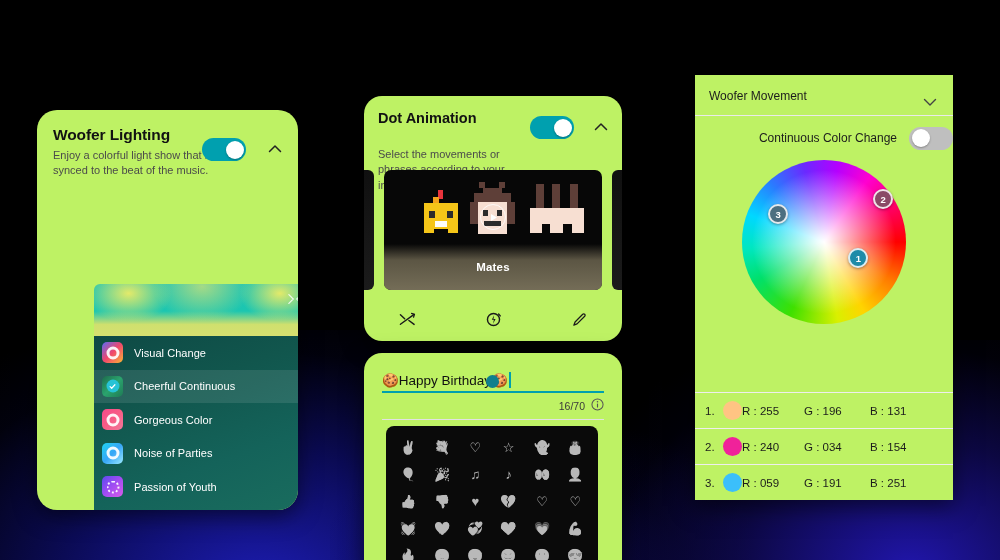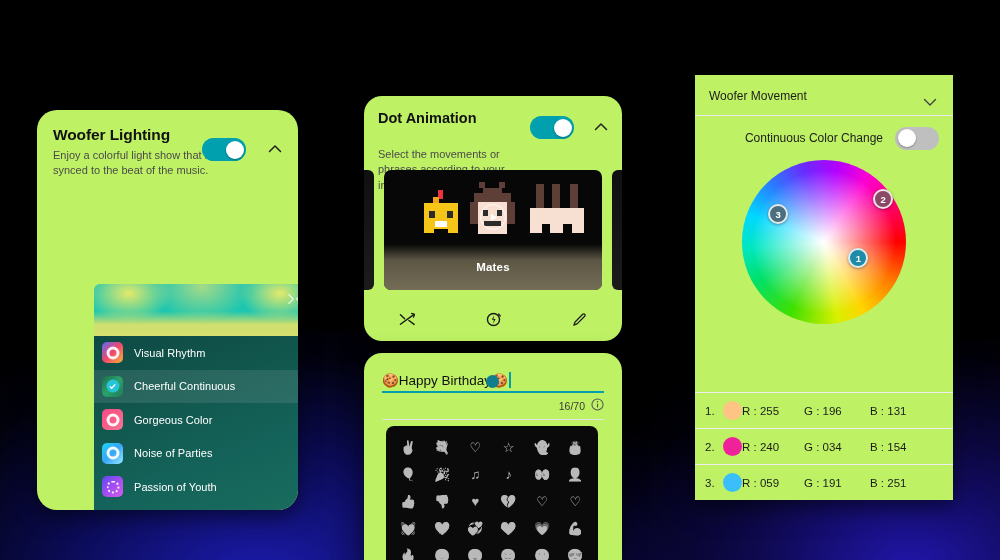--- a/index.html
+++ b/index.html
@@ -212,21 +212,20 @@
     left: 695px; top: 75px; width: 258px; height: 425px;
     border-radius: 0;
   }
   #c4-head { padding: 14px 14px 12px 14px; position: relative; border-bottom: 1px solid #eaeaea; }
   #c4-title { font-size: 12px; color: #1c1c1c; }
   #c4-subtitle { font-size: 10.5px; color: #707070; margin-top: 2px; }
   #c4-chevron { position: absolute; right: 14px; top: 18px; }
   #c4-ccc-row {
     position: relative; height: 44px;
     display: flex; align-items: center; justify-content: flex-end;
-    padding-right: 14px;
   }
   #c4-ccc-label { font-size: 12px; color: #1c1c1c; margin-right: 12px; }
   #c4-wheel-wrap { position: relative; height: 210px; }
   #c4-wheel {
     position: absolute; left: 50%; top: 0; transform: translateX(-50%);
     width: 164px; height: 164px; border-radius: 50%;
     background:
       radial-gradient(circle at 50% 50%, rgba(255,255,255,1) 0%, rgba(255,255,255,0.92) 6%, rgba(255,255,255,0) 62%),
       conic-gradient(from 90deg,
         #ff0000 0deg, #ff7a00 30deg, #ffd400 60deg, #d9f000 80deg,
@@ -280,21 +279,21 @@
           <path d="M1 3 L6 8 L1 13 M15 3 L10 8 L15 13" fill="none" stroke="#ffffff" stroke-width="1.4" stroke-linecap="round"></path>
         </svg>
     </span>
   </div>
 
   <div id="c1-list">
       <div class="c1-row">
         <div class="sw" style="background: linear-gradient(135deg, rgb(91, 107, 245), rgb(240, 71, 109), rgb(247, 183, 51));">
           <div class="ring"></div>
         </div>
-        <span class="lbl">Visual Rhythm</span>
+        <span class="lbl">Visual Change</span>
       </div>
       <div class="c1-row selected">
         <div class="sw" style="background: linear-gradient(135deg, rgb(30, 107, 77), rgb(42, 163, 109), rgb(31, 122, 85));">
           <div class="check">
             <svg width="8" height="8" viewBox="0 0 10 10">
               <path d="M2 5.2 L4 7.2 L8 2.8" fill="none" stroke="#fff" stroke-width="1.5" stroke-linecap="round" stroke-linejoin="round"></path>
             </svg>
           </div>
         </div>
         <span class="lbl">Cheerful Continuous</span>

